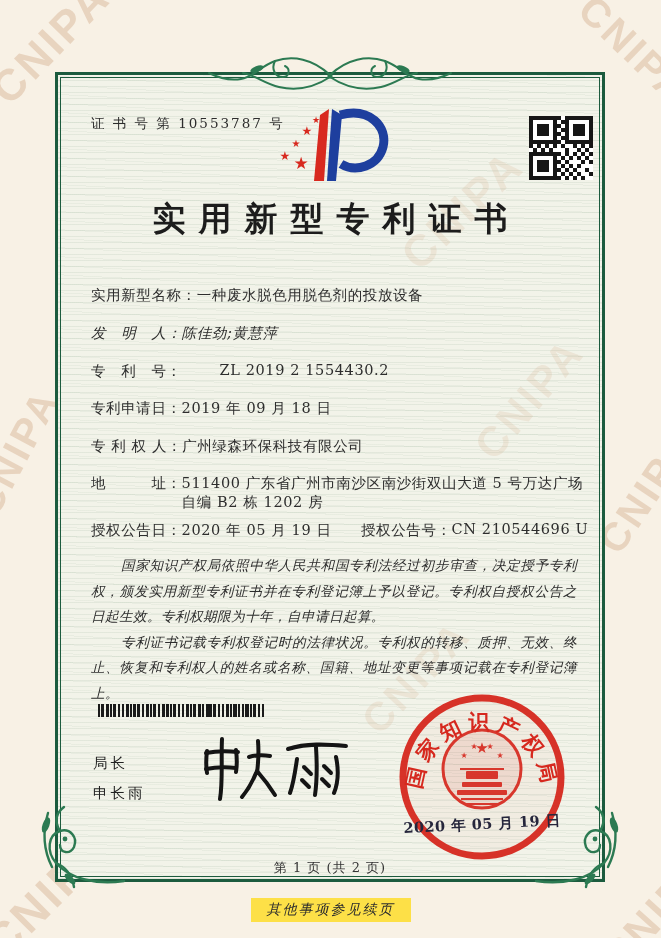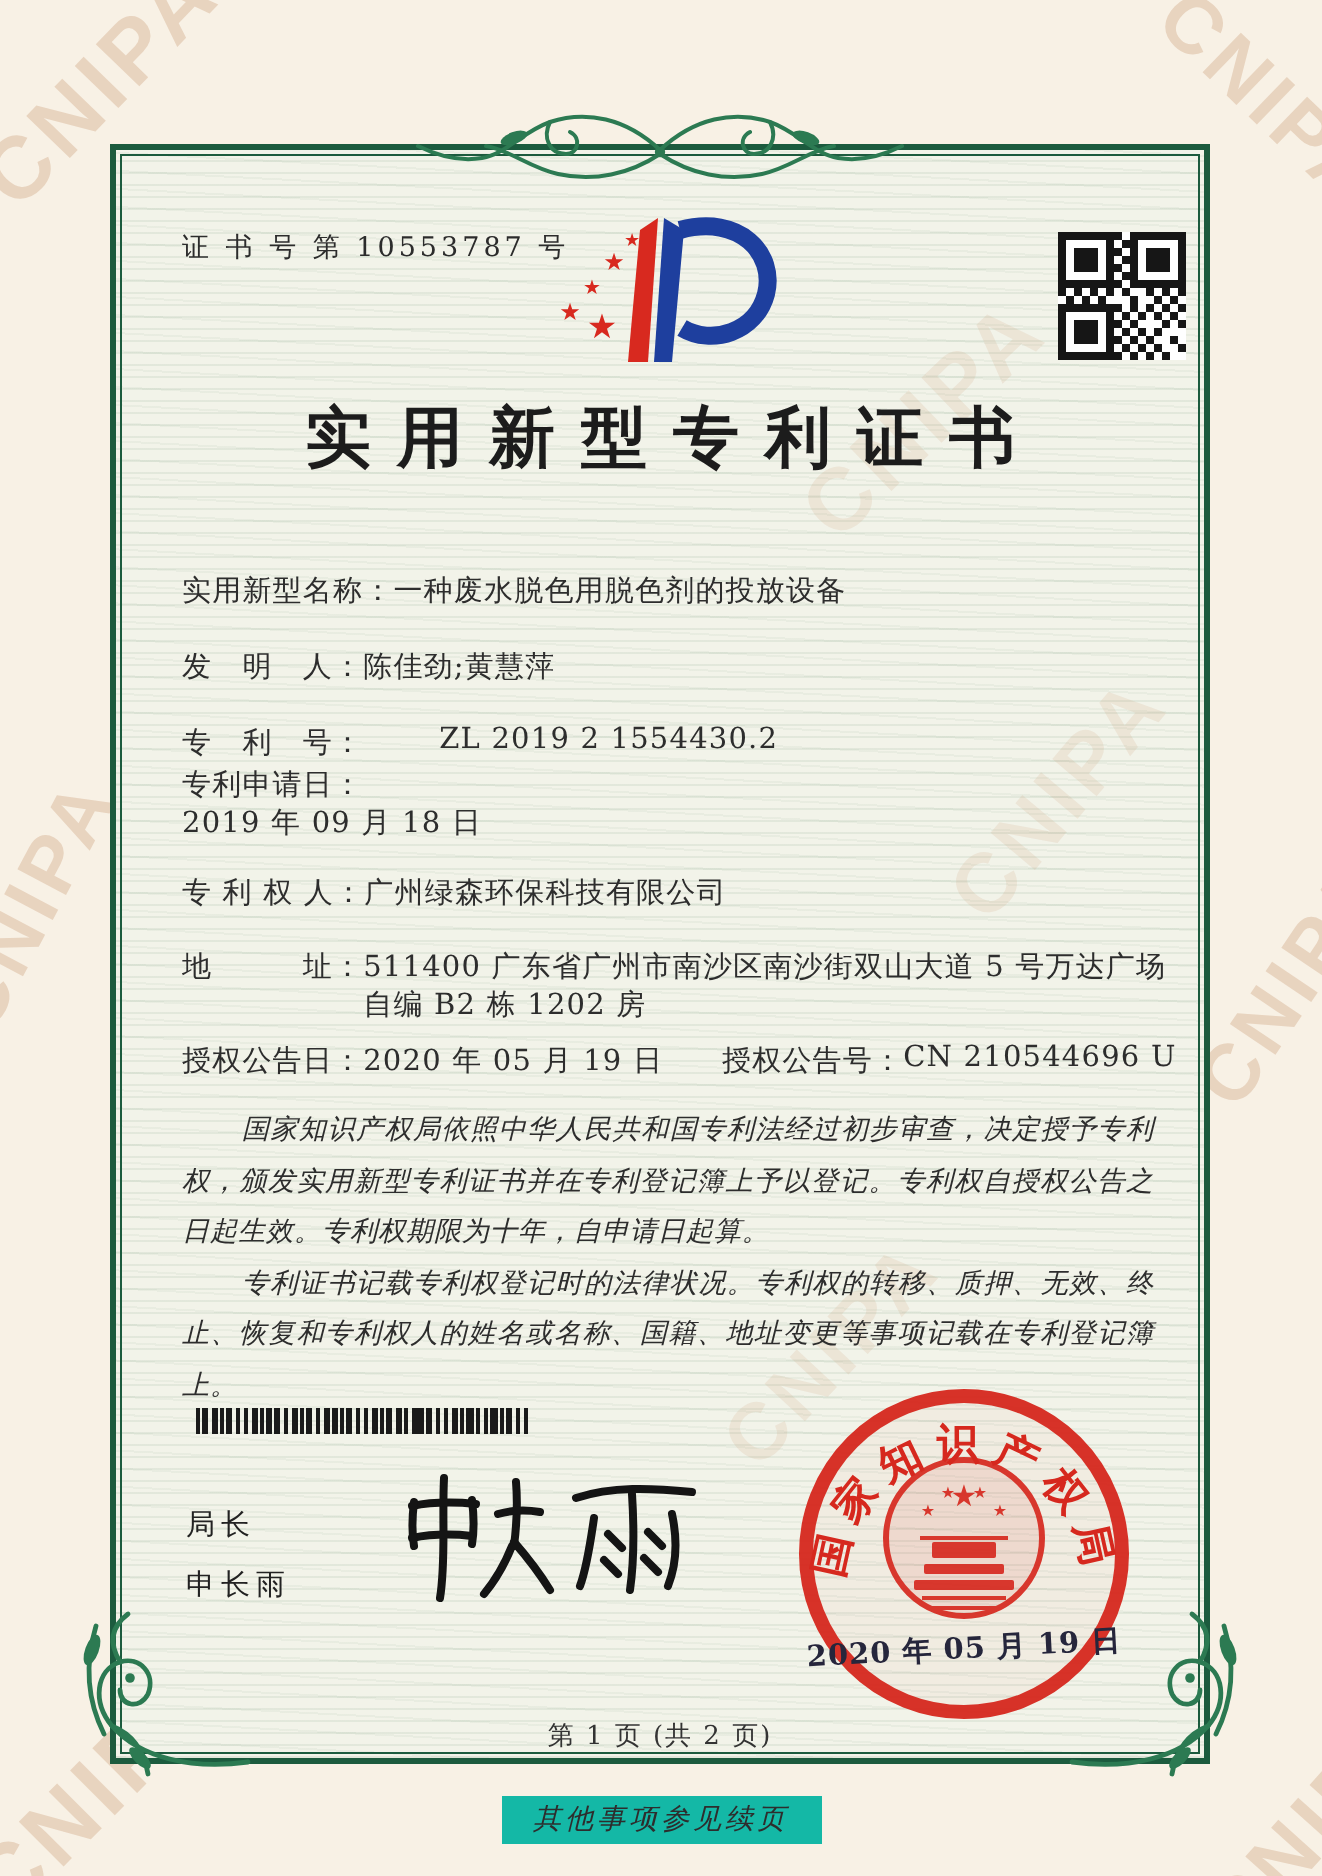--- a/index.html
+++ b/index.html
@@ -47,21 +47,21 @@
   .qr{position:absolute;left:471px;top:41px;width:64px;height:64px;z-index:4;}
   .logo{position:absolute;left:212px;top:30px;width:126px;height:86px;z-index:4;}
   .title{
     position:absolute;left:0;top:122px;width:100%;text-align:center;z-index:4;
     font-size:33px;font-weight:bold;color:#1c1c1c;letter-spacing:13px;text-indent:13px;
   }
   
   .row{position:absolute;left:33px;display:flex;font-size:14.5px;color:#2d2d2d;
        letter-spacing:0.6px;z-index:4;white-space:nowrap;}
   .row .lbl{white-space:pre;}
-  .r1{top:211px;} .r2{top:249px;} .r3{top:287px;gap:38px;} .r4{top:308px;flex-direction:column;} .r5{top:362px;}
+  .r1{top:211px;} .r2{top:249px;font-style:italic;} .r3{top:287px;gap:38px;} .r4{top:324px;} .r5{top:362px;}
   .r6{top:399px;} .r7{top:446px;}
   .addr-val span{display:block;}
   .grant2{position:absolute;left:270px;top:0;display:flex;}
   .r7{width:505px;}
   .r7 .g1{display:flex;}
   
   .legal{
     position:absolute;left:33px;top:478px;width:486px;z-index:4;
     font-size:13.6px;line-height:1.88;color:#2d2d2d;font-style:italic;
     text-align:justify;letter-spacing:0.4px;
@@ -77,21 +77,21 @@
   .director{position:absolute;left:35px;top:674px;z-index:4;font-size:14.5px;color:#222;
     letter-spacing:3px;line-height:30px;font-family:Liberation Mono, monospace;}
   .signature{position:absolute;left:138px;top:658px;z-index:5;}
   .seal{position:absolute;left:338px;top:616px;width:172px;height:172px;z-index:5;}
   .page-indicator{
     position:absolute;left:0;top:784px;width:100%;text-align:center;z-index:4;
     font-size:13px;color:#333;letter-spacing:1px;
   }
   .footer-note{
     position:absolute;left:50%;top:898px;transform:translateX(-50%);z-index:2;
-    background:#14b8a6;padding:3px 16px;font-size:14px;font-style:italic;
+    background:#fde047;padding:3px 16px;font-size:14px;font-style:italic;
     color:#2d2d2d;letter-spacing:2px;white-space:nowrap;
   }
 </style>
 </head>
 <body>
 
 <div class="page">
 
   <span class="wm wm-tl">CNIPA</span>
   <span class="wm wm-tr">CNIPA</span>

